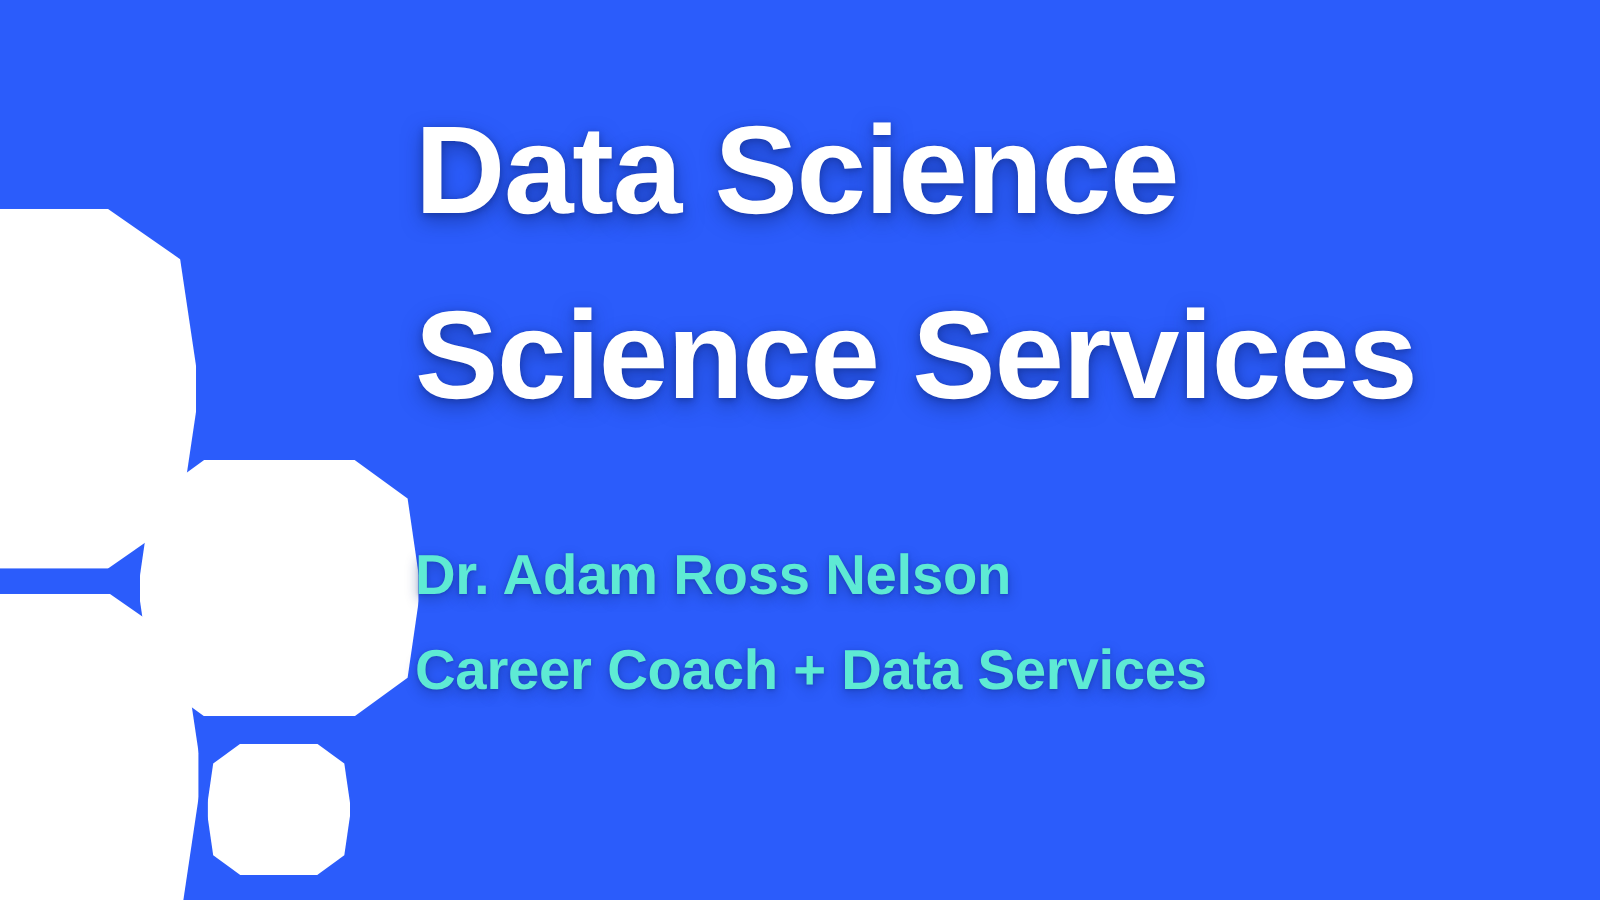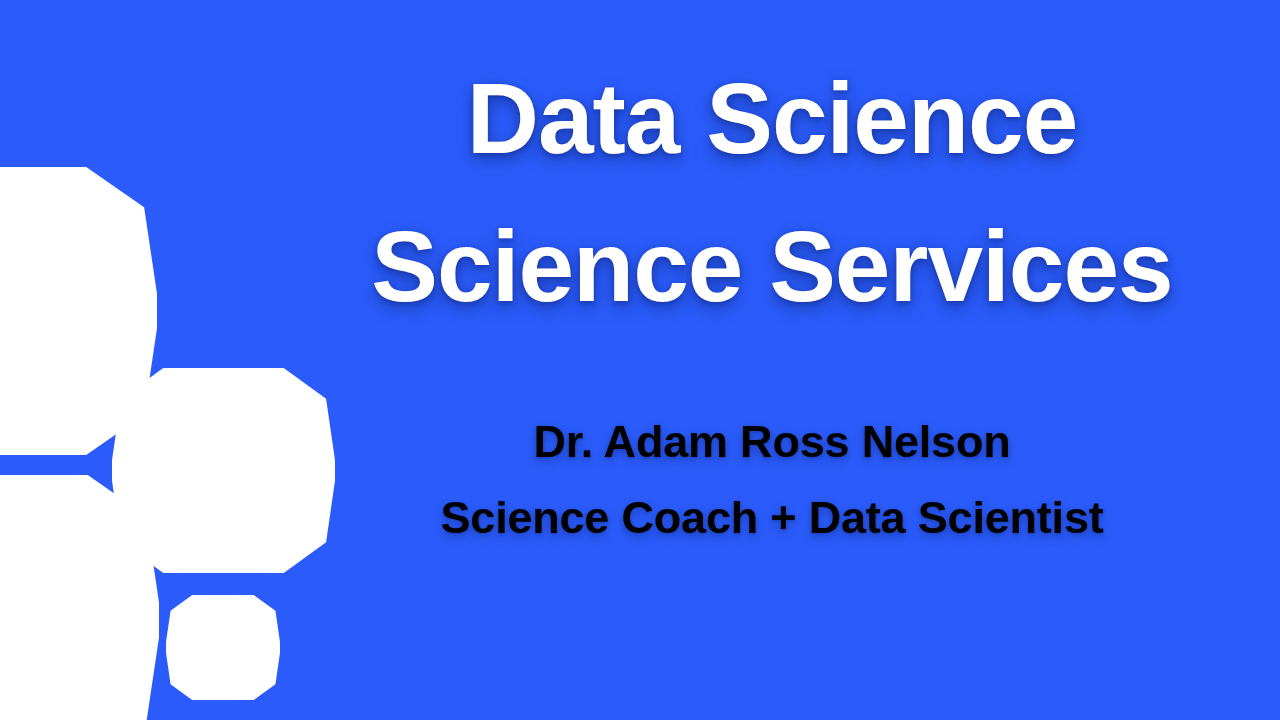--- a/index.html
+++ b/index.html
@@ -80,39 +80,39 @@
       96% 15%, 100% 45%, 100% 55%, 96% 85%,
       77% 100%, 23% 100%,
       4% 85%, 0% 55%, 0% 45%, 4% 15%);
     border-radius: 20px;
   }
 
   
   #text-block {
     position: absolute;
     right: 68px;
-    top: 44px;
+    top: 62px;
     width: 880px;
-    text-align: center;
+    text-align: left;
   }
   #title-group {
     color: #ffffff;
     font-size: 100px;
     font-weight: 700;
     line-height: 148px;
     letter-spacing: -1px;
     text-shadow:
        0 6px 16px rgba(14, 38, 120, 0.55),
        0 2px 5px rgba(14, 38, 120, 0.45);
   }
   .title-line { display: block; white-space: nowrap; }
 
   #subtitle-group {
     margin-top: 64px;
-    color: #000000;
+    color: #5eead4;
     font-size: 45px;
     font-weight: 700;
     line-height: 76px;
     letter-spacing: -0.2px;
     text-shadow:
        0 4px 10px rgba(14, 38, 120, 0.42),
        0 1px 3px rgba(14, 38, 120, 0.35);
   }
   .subtitle-line { display: block; white-space: nowrap; }
 </style>
@@ -130,17 +130,17 @@
 
   <div id="text-block">
 
     <div id="title-group">
       <span class="title-line">Data Science</span>
       <span class="title-line">Science Services</span>
     </div>
 
     <div id="subtitle-group">
       <span class="subtitle-line">Dr. Adam Ross Nelson</span>
-      <span class="subtitle-line">Science Coach + Data Scientist</span>
+      <span class="subtitle-line">Career Coach + Data Services</span>
     </div>
 
   </div>
 </div>
 
 </body></html>

